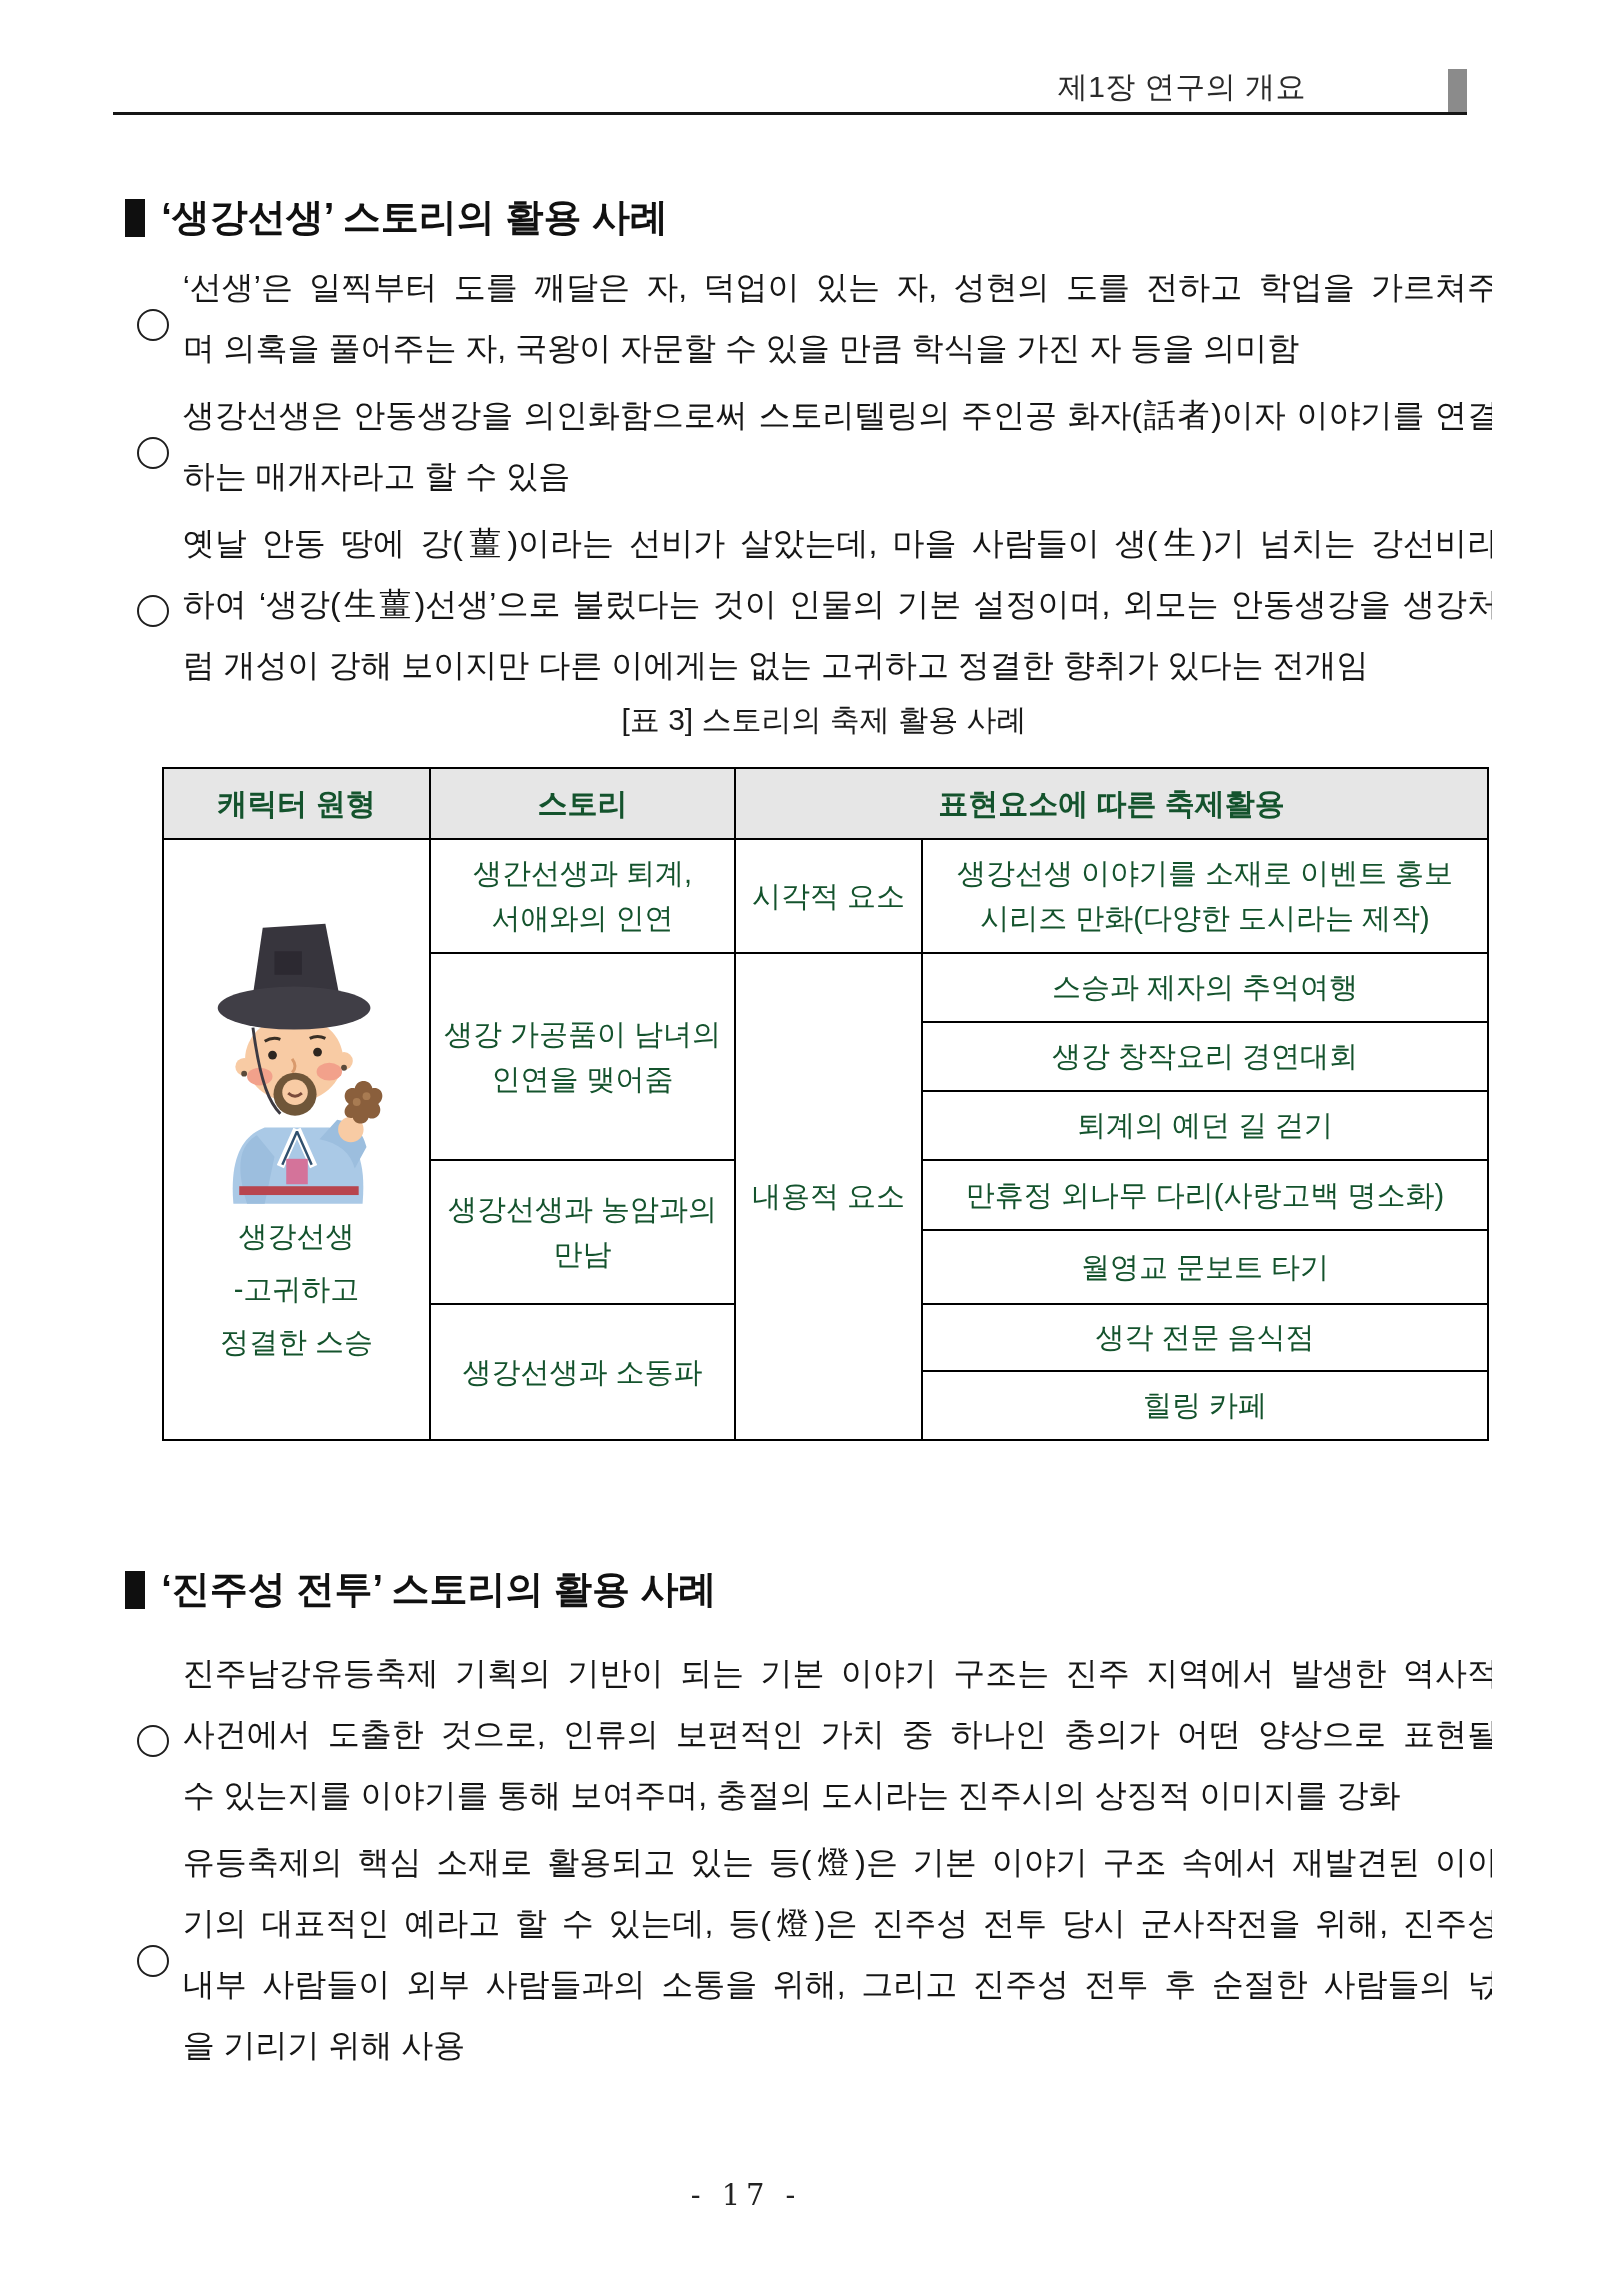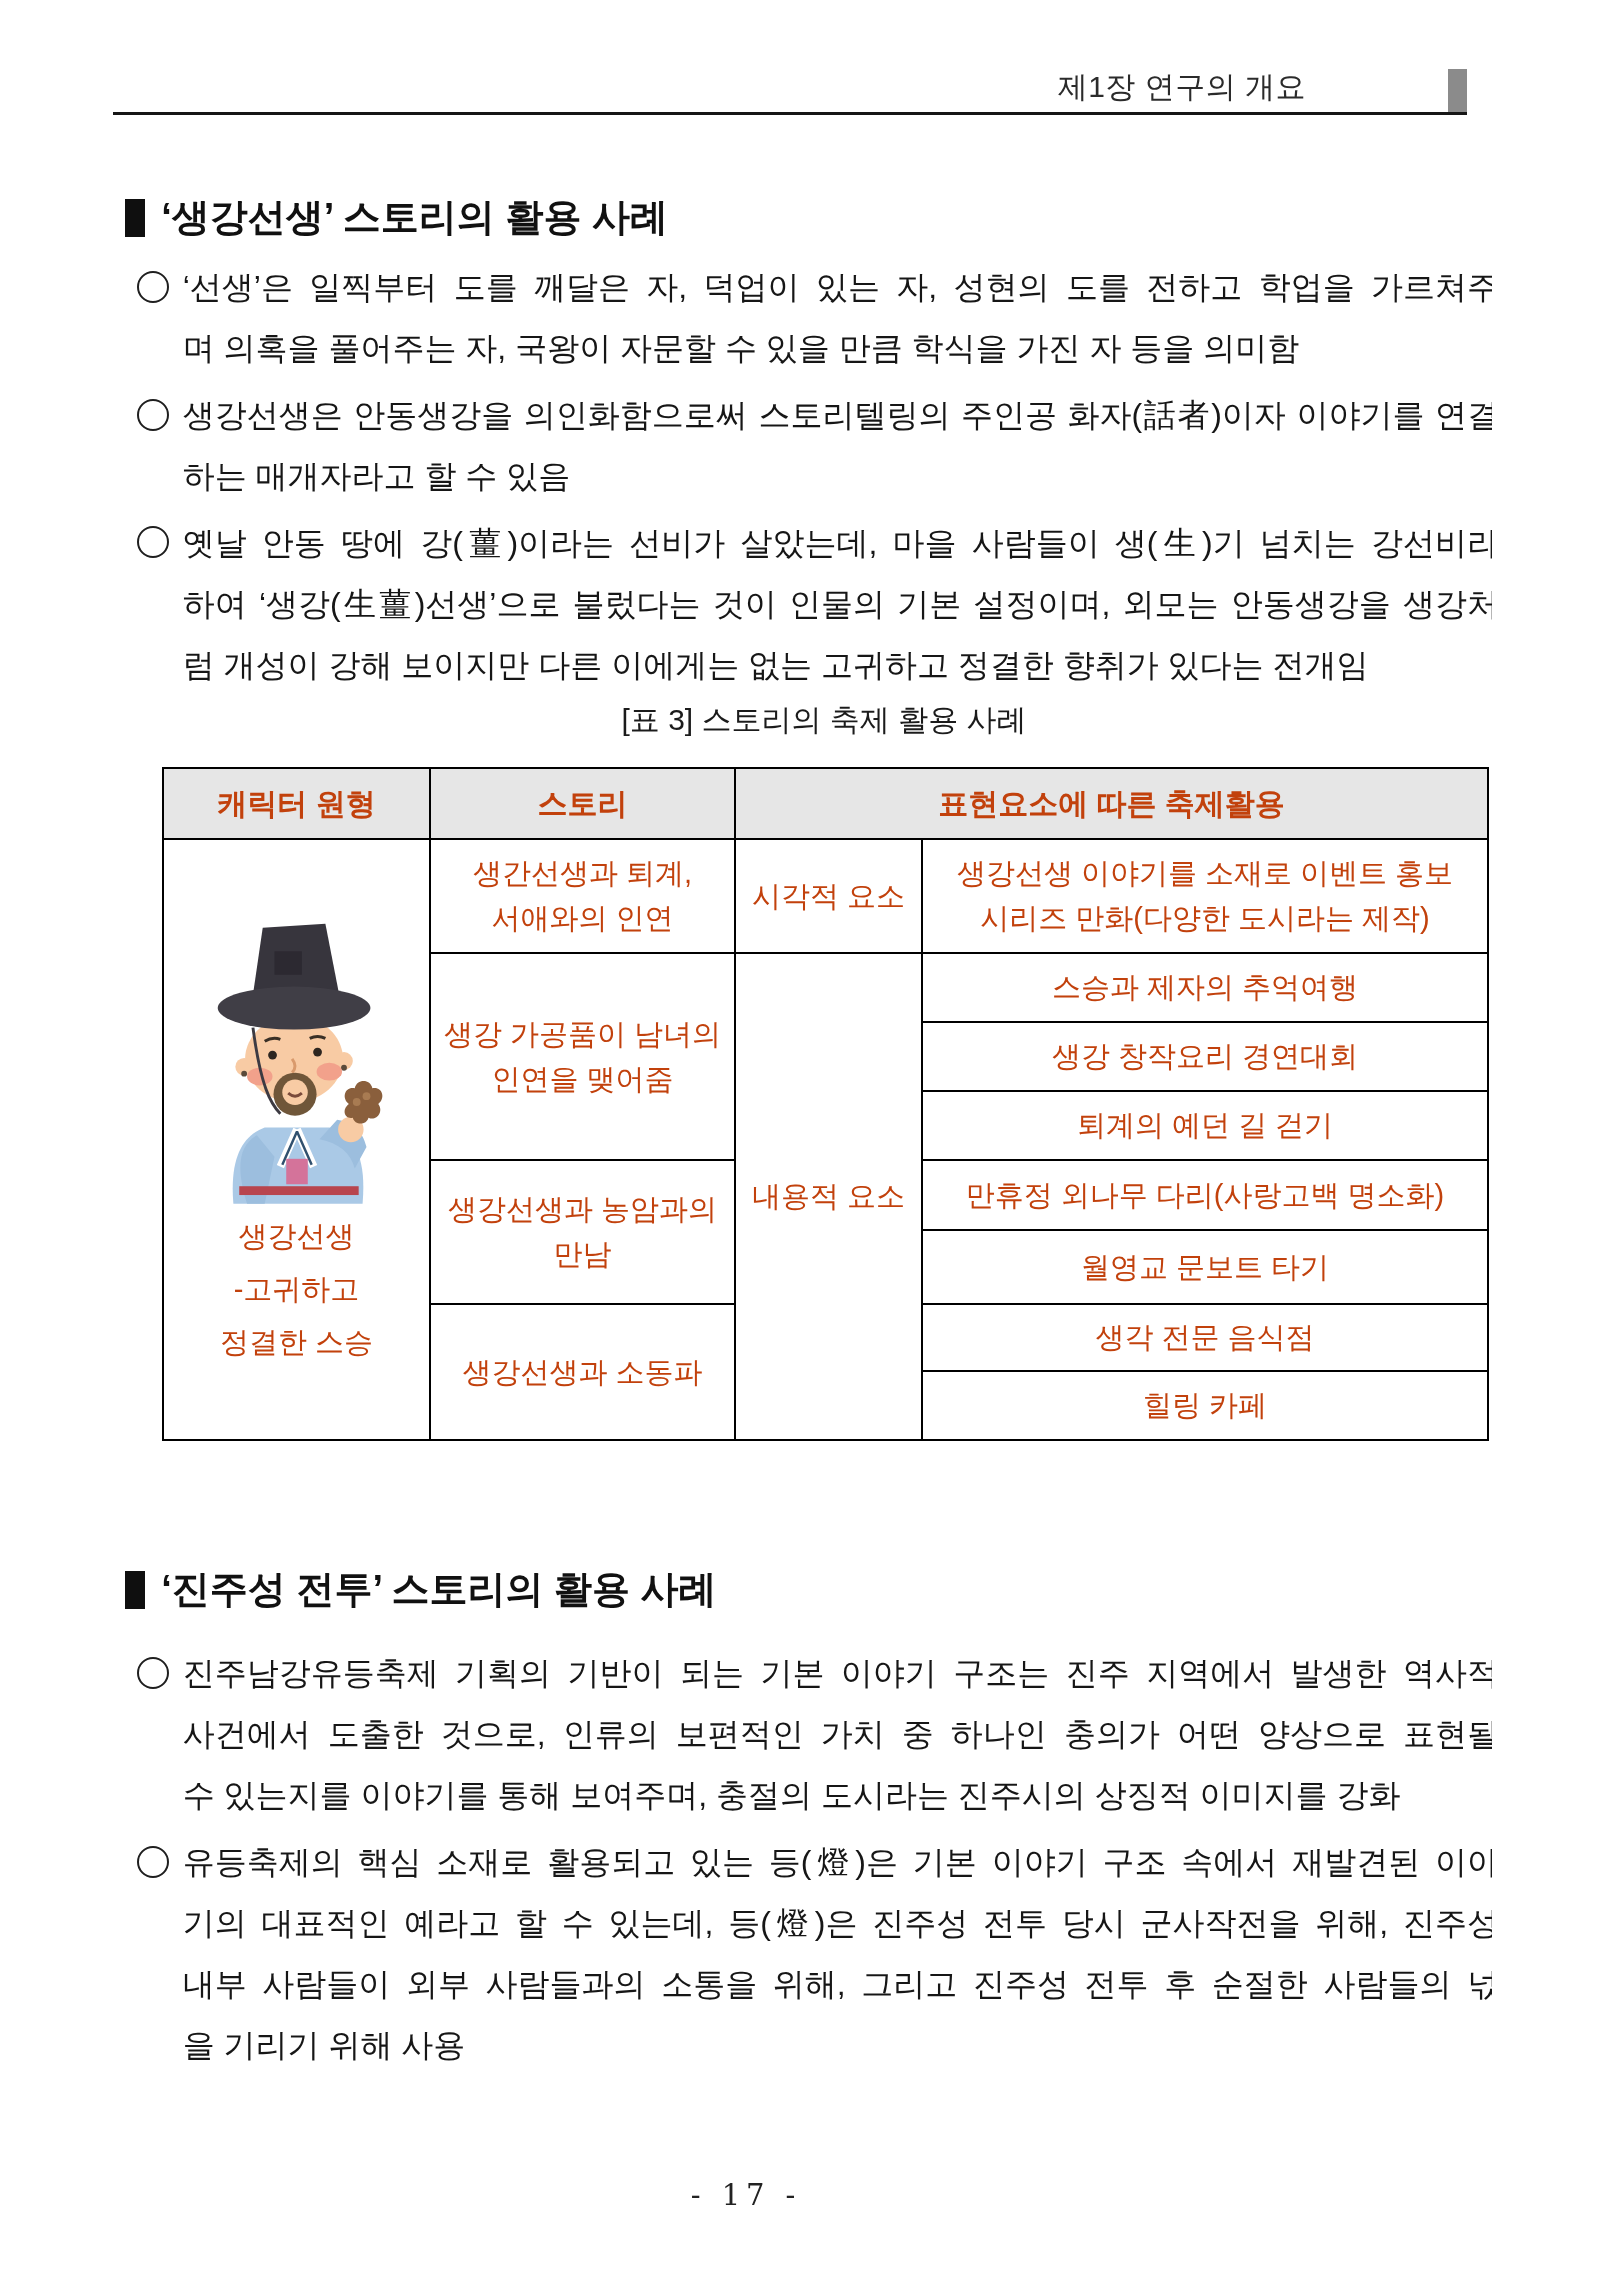--- a/index.html
+++ b/index.html
@@ -16,34 +16,34 @@
   
   .h-sec { position:absolute; left:125px; display:flex; align-items:center; gap:16.7px; font-size:38px; font-weight:bold; color:#111; }
   .h-sec .marker { width:19.6px; height:38px; background:#0f0f0f; flex:none; }
   #heading-1 { top:192px; }
   #heading-2 { top:1564px; }
 
   
   .bullets { position:absolute; left:135px; width:1364px; }
   #bullets-1 { top:257px; }
   #bullets-2 { top:1643px; }
-  .bullet { display:flex; margin-bottom:5.9px; }
+  .bullet { display:flex; margin-bottom:5.9px;align-items:center; }
   .bullet-circle { flex:none; width:28px; height:28px; border:2.9px solid #1f1f1f; border-radius:50%; margin:13.7px 13.7px 0 2px; background:#fff; }
   .bullet-lines { flex:1; font-size:32px; line-height:61px; color:#161616; }
   .bl { text-align:justify; word-break:keep-all; white-space:nowrap; }
   .bl.j { text-align-last:justify; white-space:normal; }
 
   
   .table-caption { position:absolute; left:162px; top:700px; width:1324px; text-align:center; font-size:30px; color:#1b1b1b; }
 
   
   .story-table { position:absolute; left:162px; top:767px; width:1324px; border-collapse:collapse; table-layout:fixed; }
   .story-table th, .story-table td {
     border:2px solid #000; padding:0; text-align:center; vertical-align:middle;
-    font-size:29px; line-height:45px; color:#c2410c; overflow:hidden;
+    font-size:29px; line-height:45px; color:#14532d; overflow:hidden;
   }
   .story-table { border:2.9px solid #000; }
   .story-table th { background:#e6e6e6; font-weight:bold; font-size:30px; }
   .char-cell-inner { display:flex; flex-direction:column; align-items:center; justify-content:center; }
   .char-caption { font-size:29px; line-height:53px; margin-top:5.9px; }
 
   
   .page-number { position:absolute; left:0; top:2178px; width:100%; text-align:center;
     font-family:"DejaVu Serif","Liberation Serif",serif; font-size:29px; color:#222; letter-spacing:5.9px; }
 </style>

